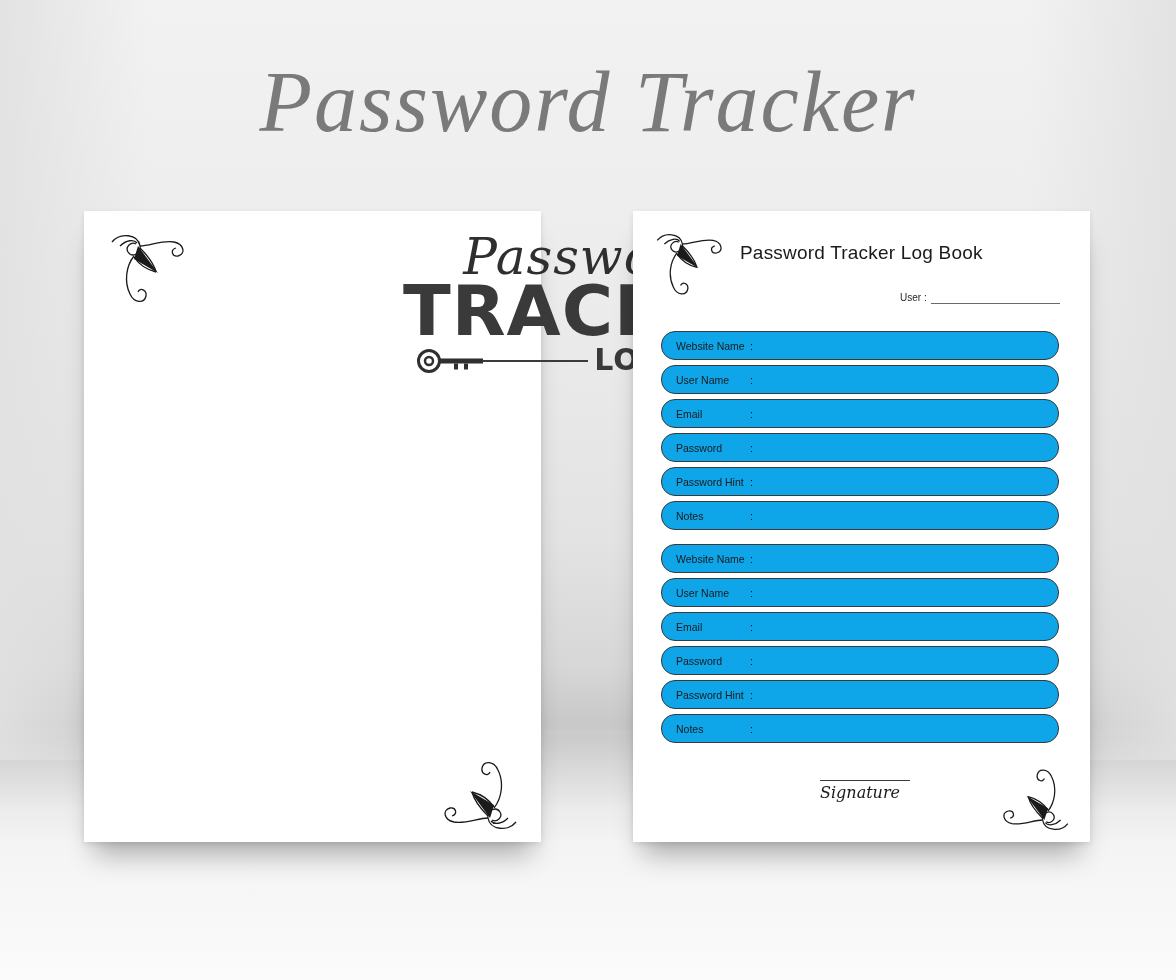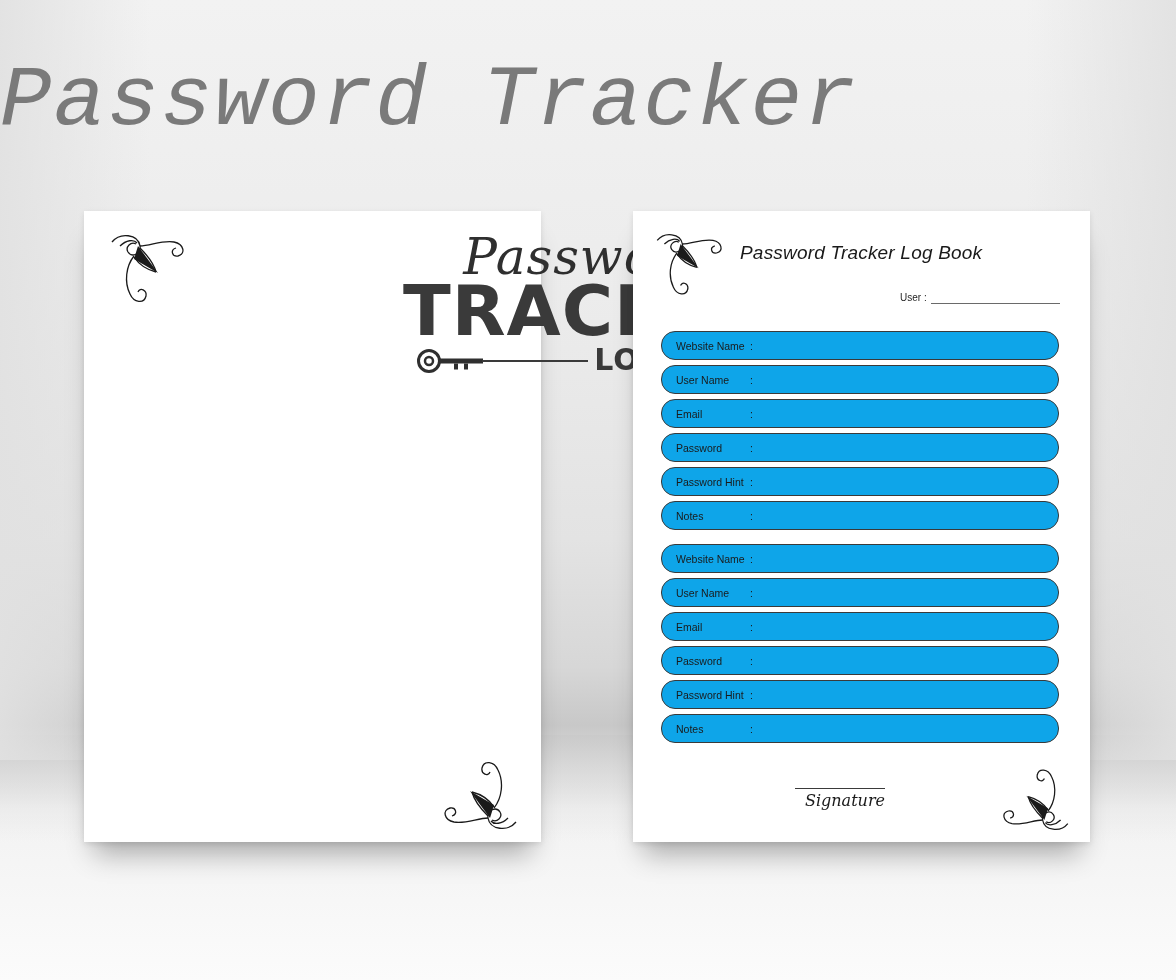--- a/index.html
+++ b/index.html
@@ -36,21 +36,22 @@
     position: absolute;
     right: 0; top: 0; width: 150px; height: 760px;
     background: linear-gradient(270deg, rgba(225,225,225,0.9), rgba(240,240,240,0));
   }
 
   
   #main-title {
     position: absolute;
     left: 0; right: 0;
     top: 52px;
-    font-family: Liberation Mono, monospace;
+    text-align: center;
+    font-family: Liberation Serif, serif;
     font-style: italic;
     font-weight: 400;
     font-size: 86px;
     letter-spacing: 2px;
     color: #7a7a7a;
     white-space: nowrap;
   }
 
   
   .page {
@@ -136,21 +137,20 @@
 
   
   #interior-heading {
     position: absolute;
     left: 740px;
     top: 242px;
     font-family: "Liberation Sans", sans-serif;
     font-size: 19px;
     color: #1a1a1a;
     letter-spacing: 0.2px;
-    font-style: italic;
   }
   #date-row {
     position: absolute;
     left: 900px;
     top: 292px;
     width: 160px;
     display: flex;
     align-items: flex-end;
   }
   #date-label {
@@ -189,25 +189,24 @@
   }
   .field-colon {
     position: absolute;
     left: 88px;
     font-size: 10.5px;
     color: #1a1a1a;
   }
 
   #signature-block {
     position: absolute;
-    left: 795px;
+    left: 820px;
     top: 780px;
     width: 90px;
-    text-align: right;
-    margin-top: 8px;
+    text-align: left;
   }
   #signature-line {
     border-top: 1px solid #3a3a3a;
     width: 90px;
     margin: 0 auto 2px auto;
   }
   #signature-text {
     font-family: "DejaVu Serif", serif;
     font-style: italic;
     font-size: 16px;

